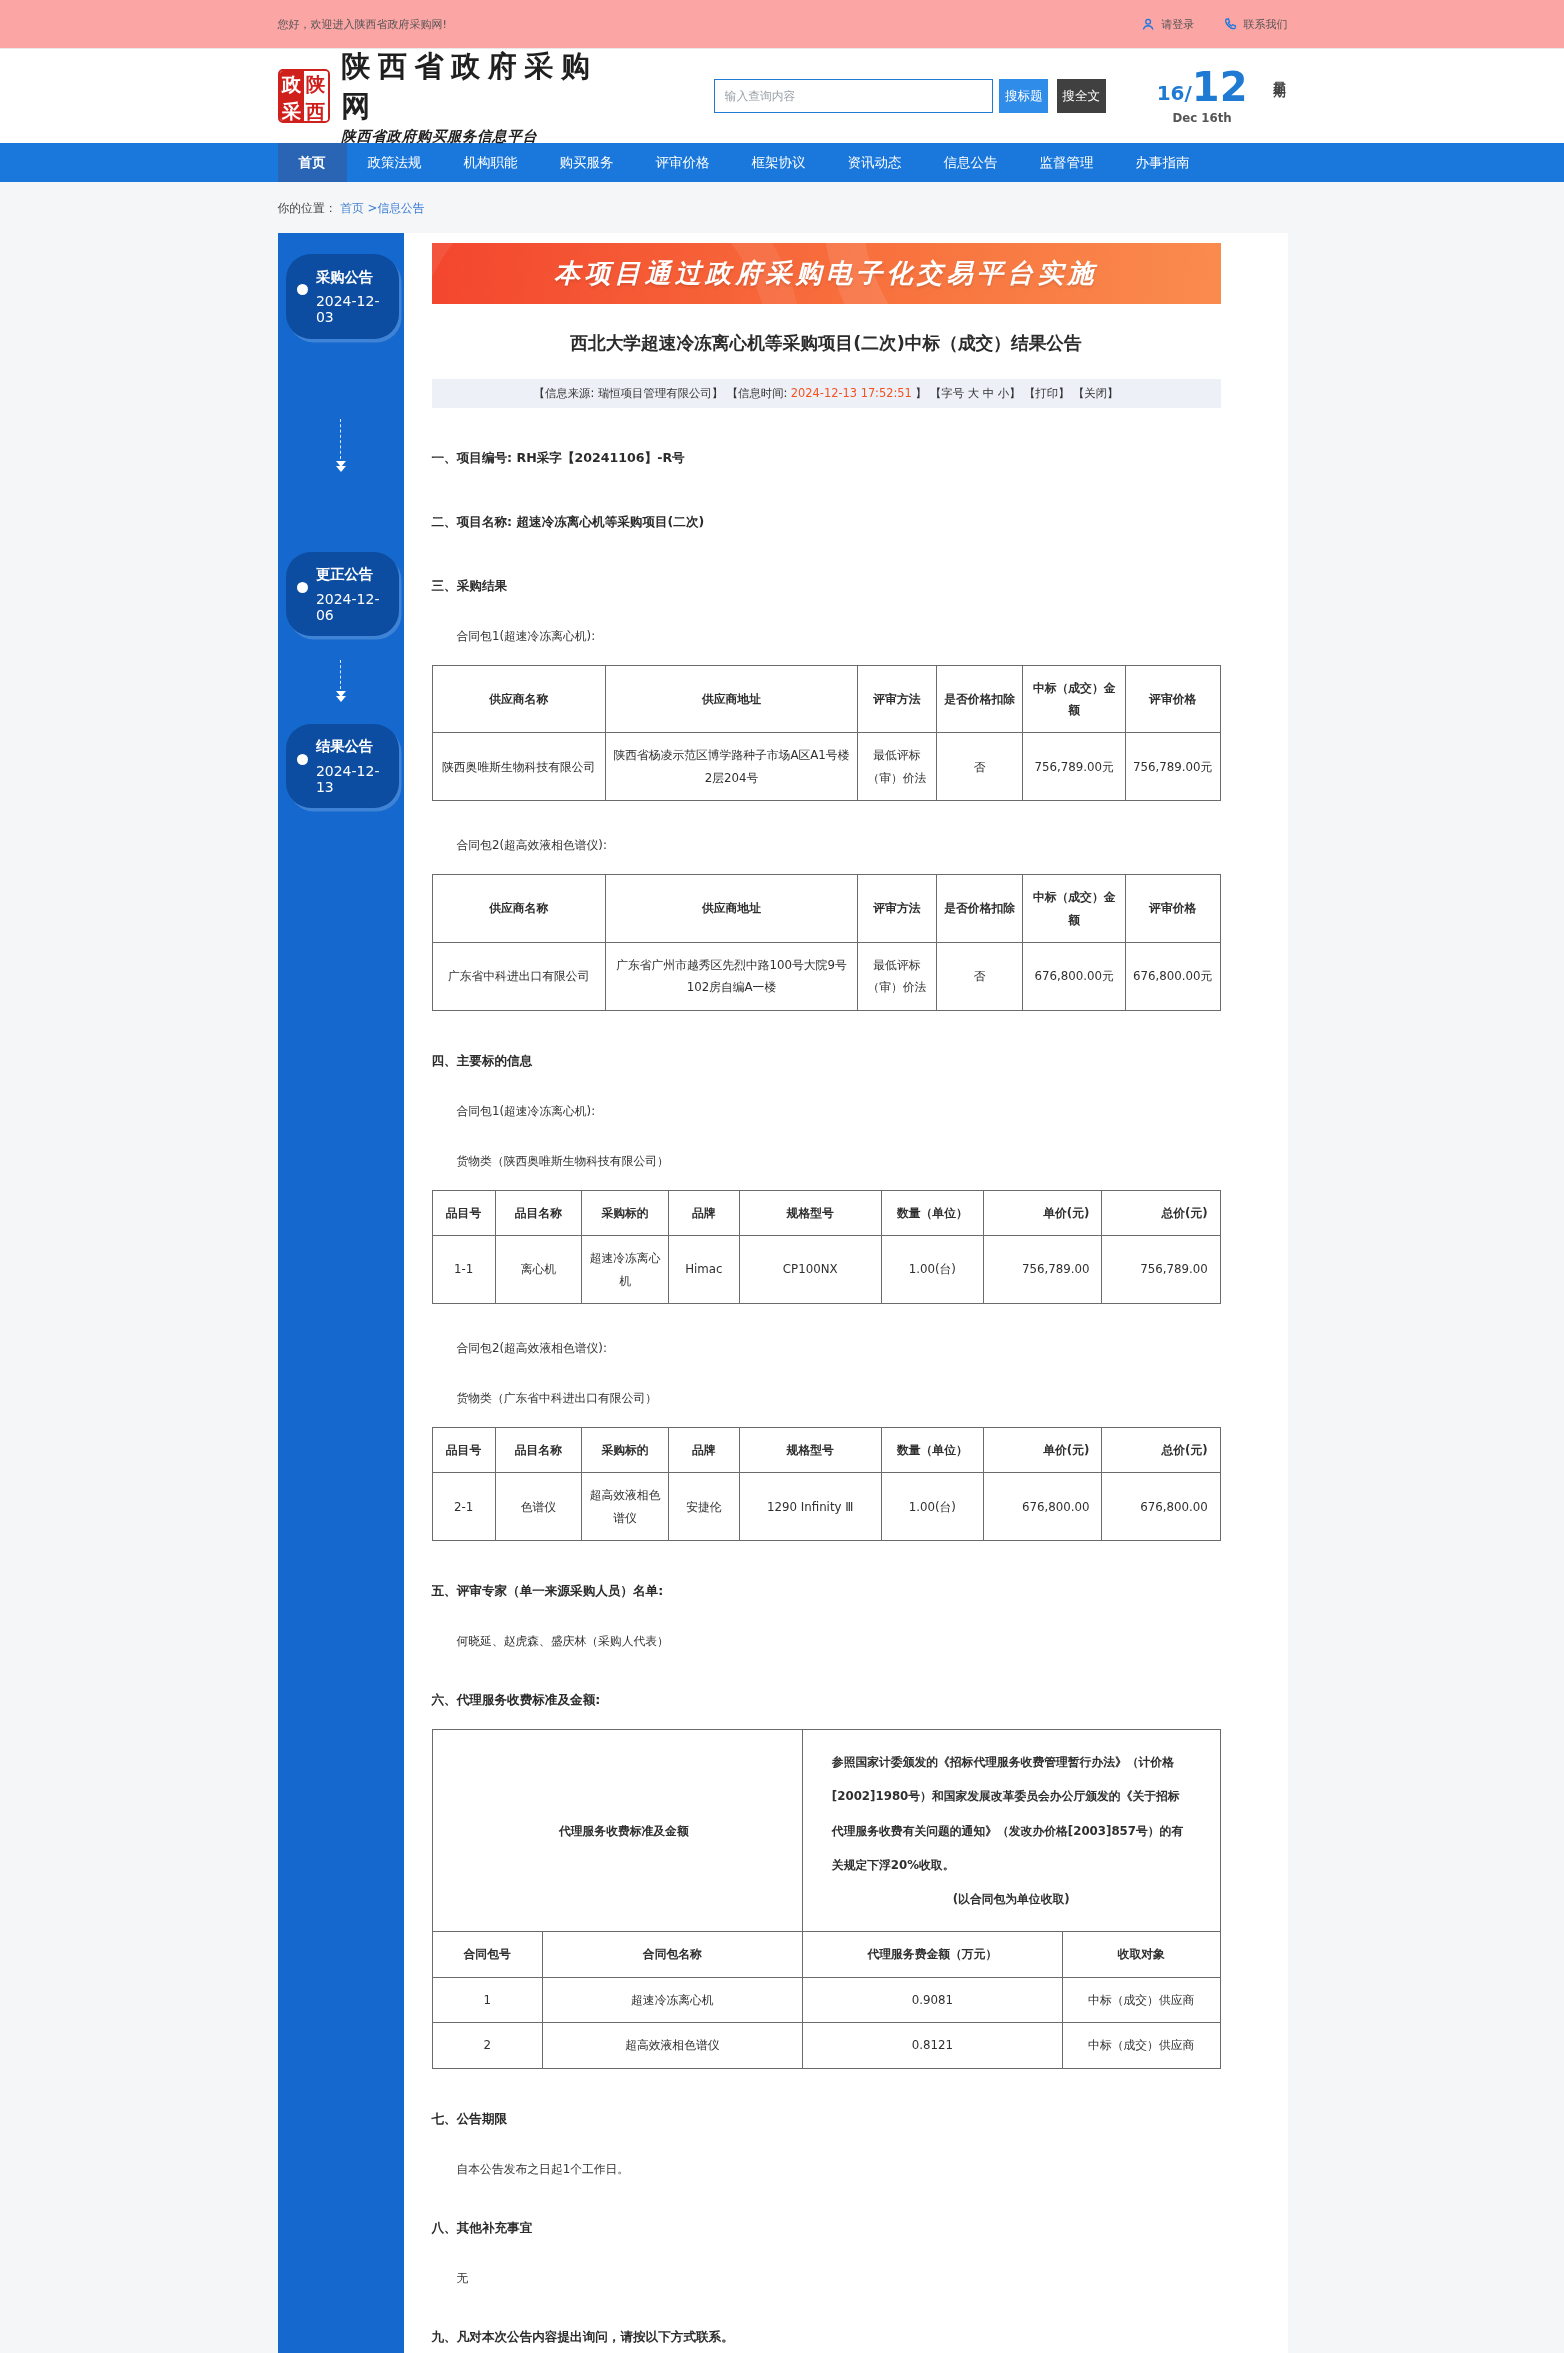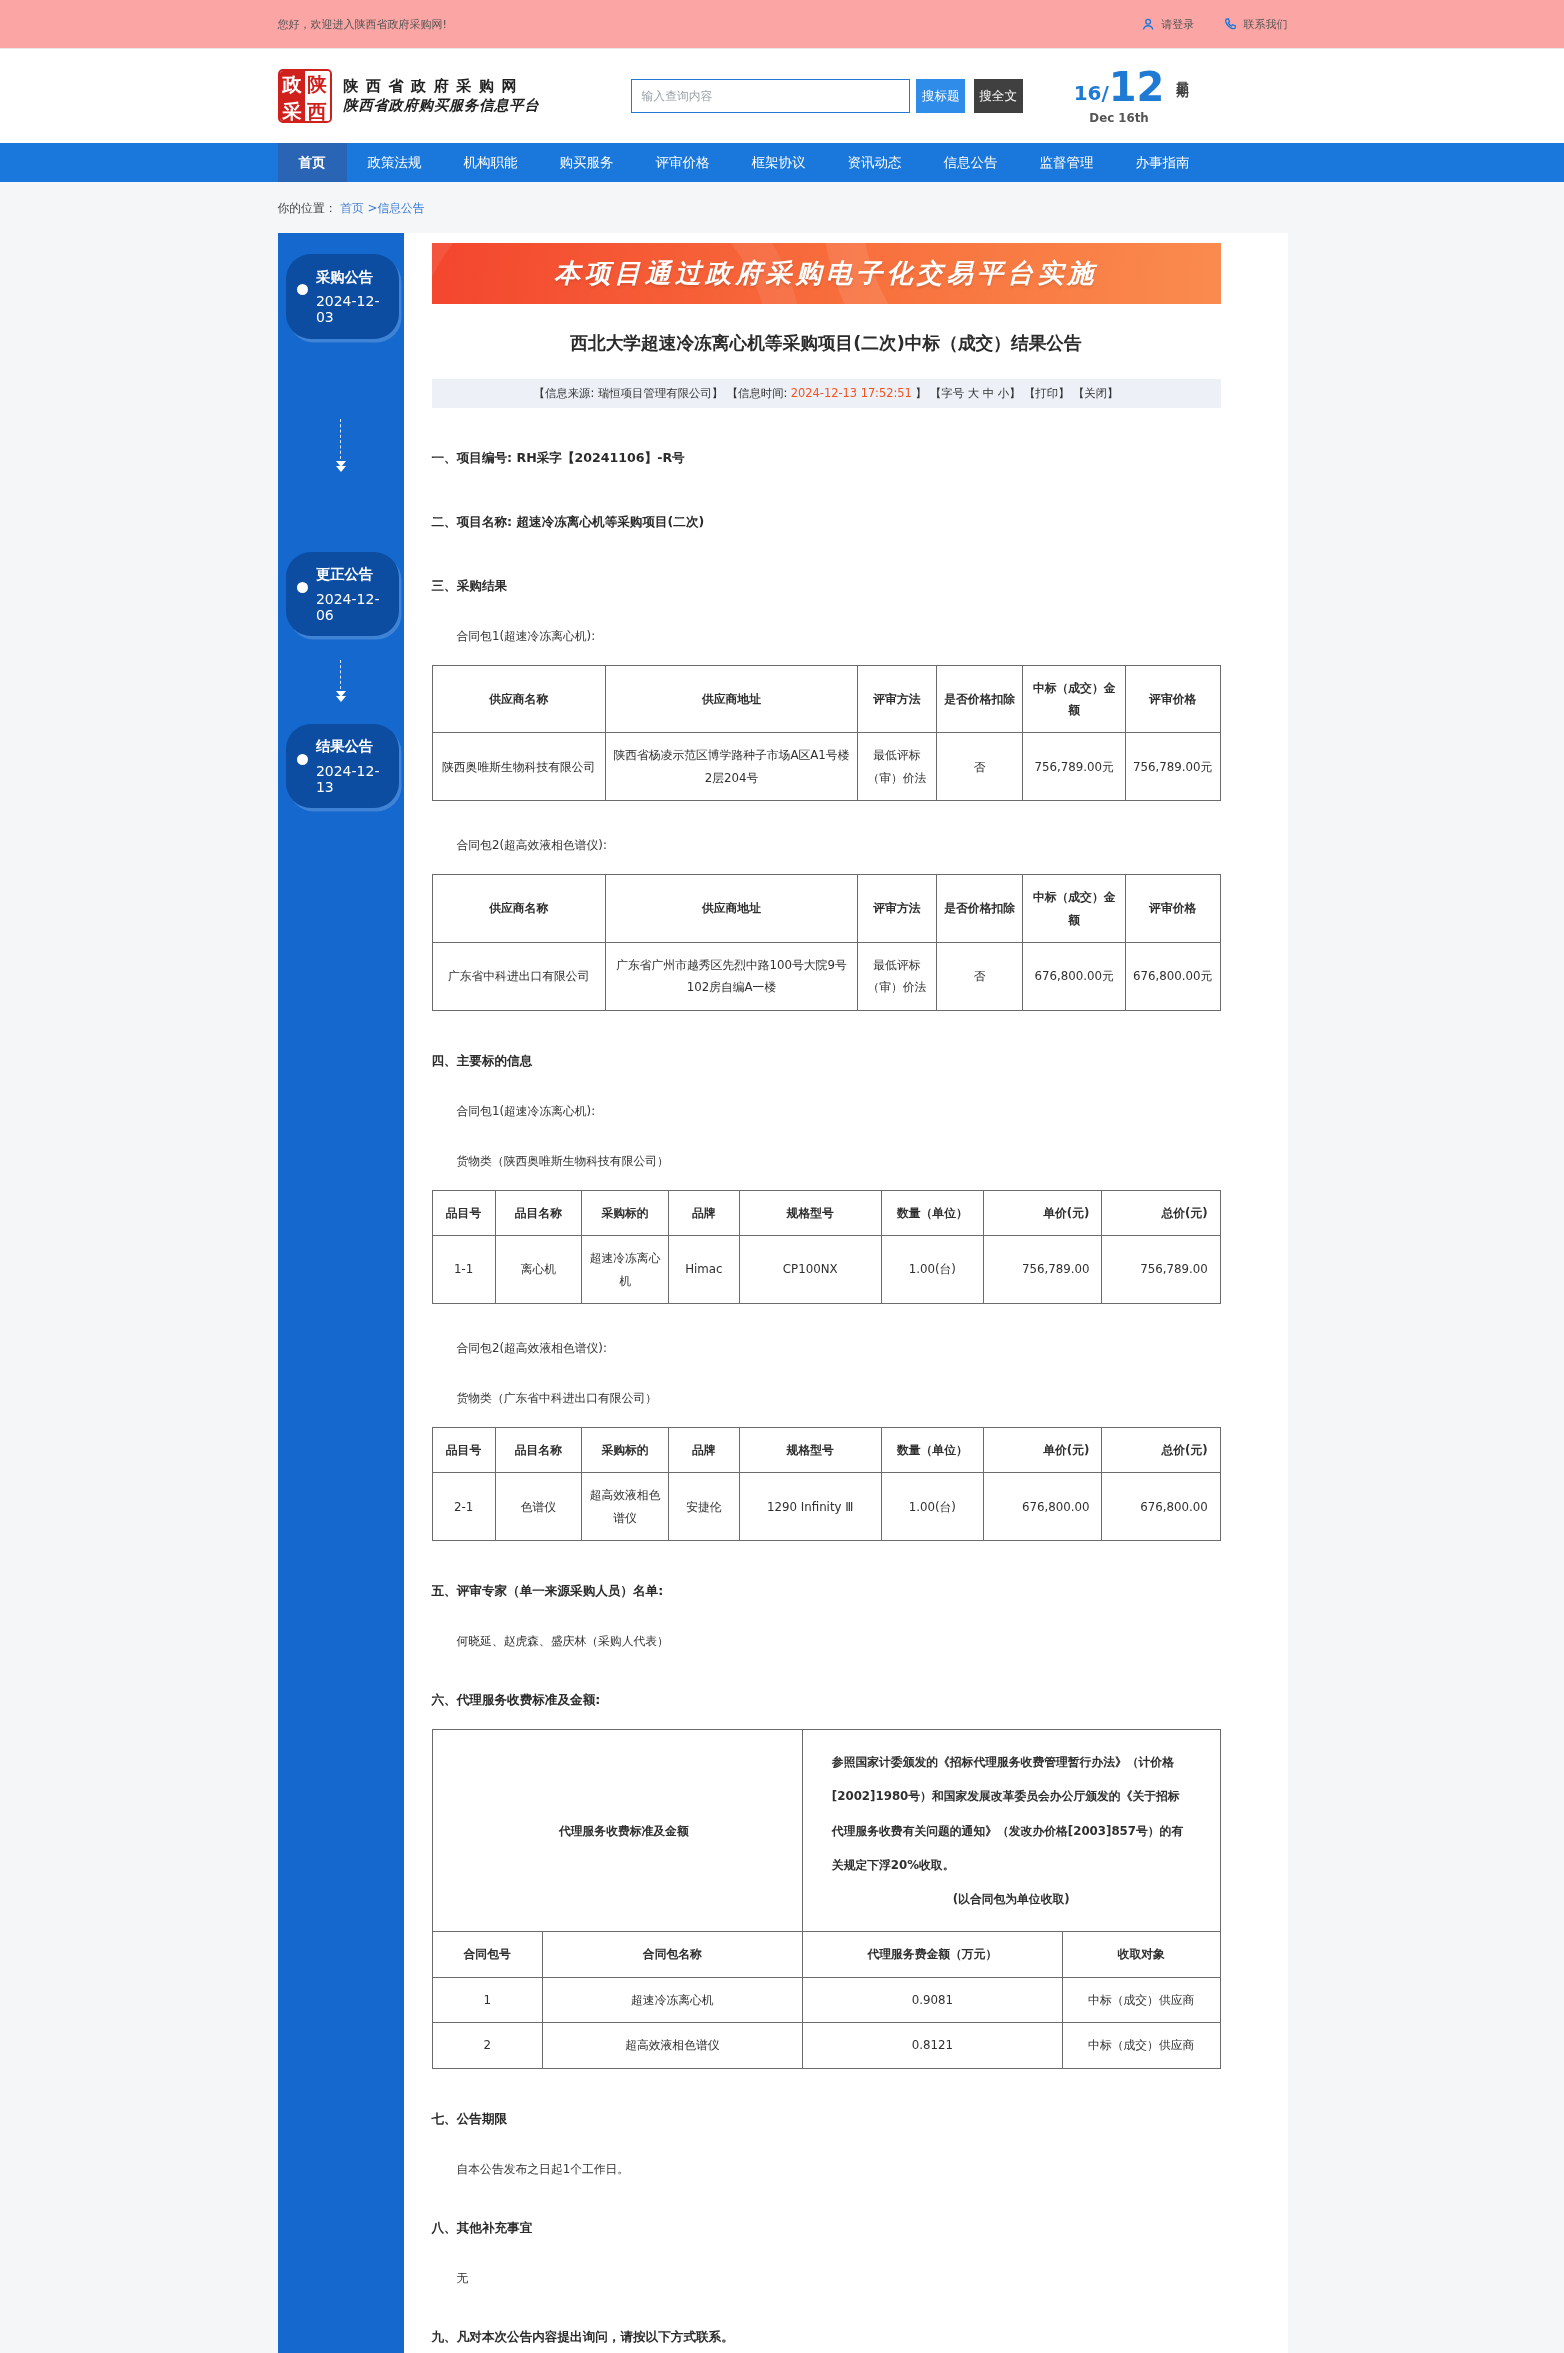--- a/index.html
+++ b/index.html
@@ -14,29 +14,29 @@
   .toplink svg { display:block; }
 
   
   .header { height:94px; background:#fff; }
   .header .inner { height:100%; display:flex; align-items:center; }
   .brand { display:flex; align-items:center; gap:11.8px; }
   .logo { width:54px; height:54px; display:grid; grid-template-columns:1fr 1fr; grid-template-rows:1fr 1fr; border:2.5px solid #d0201c; border-radius:5px; overflow:hidden; background:#fff; }
   .logo span { display:flex; align-items:center; justify-content:center; font-size:19.4px; font-weight:700; }
   .logo .lr { background:#d0201c; color:#fff; }
   .logo .lw { background:#fff; color:#d0201c; }
-  .site-name { font-size:15px; font-weight:700; color:#1f1f1f; letter-spacing:7.6px; }
+  .site-name { font-size:29px; font-weight:700; color:#1f1f1f; letter-spacing:7.6px; }
   .site-sub { font-size:14.3px; font-weight:700; color:#1f1f1f; margin-top:0; letter-spacing:0.8px;font-style:italic; }
   .search { display:flex; align-items:center; margin-left:91px; }
   .search input { width:279px; height:34px; border:1.7px solid #1f7ad4; padding:0 10px; font-size:11.8px; color:#333; outline:none; }
   .search input::placeholder { color:#9aa0a6; }
   .search .sbtn { width:49px; height:34px; border:none; color:#fff; font-size:12.6px; cursor:pointer; font-family:inherit; }
   .btn-light { background:#2f8ce9; margin-left:6.7px; }
   .btn-dark  { background:#404040; margin-left:8.4px; }
-  .datebox { margin-left:51px; display:flex; align-items:flex-start; gap:9px; }
+  .datebox { margin-left:51px; display:flex; align-items:flex-start; gap:23px; }
   .date-nums { display:flex; align-items:flex-end; line-height:1; }
   .d16 { font-size:20px; font-weight:700; color:#1f7ad4; padding-bottom:4.2px; }
   .d12 { font-size:40px; font-weight:700; color:#1f7ad4; }
   .date-en { font-size:11.8px; font-weight:700; color:#555; margin-top:3.4px; text-align:center; }
   .weekday { writing-mode:vertical-lr; text-orientation:upright; font-size:12.6px; font-weight:700; color:#444; letter-spacing:3.4px; padding-top:3.4px; }
 
   
   .mainnav { height:39px; background:#1a78dd; }
   .mainnav .inner { display:flex; height:100%; }
   .nav-item { display:flex; align-items:center; padding:0 21px; color:#fff; font-size:13.5px; cursor:pointer; }

